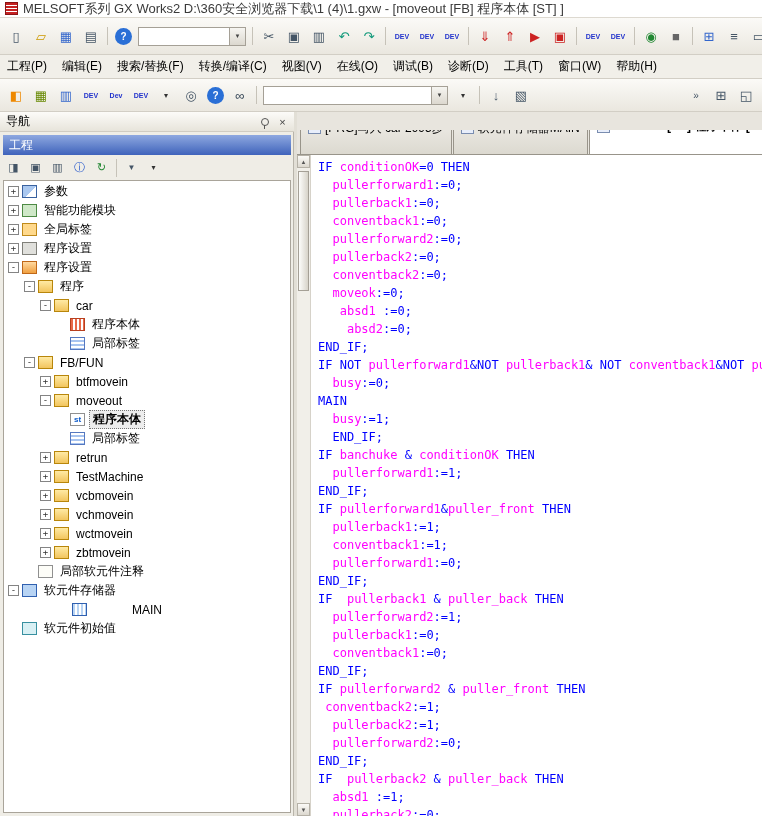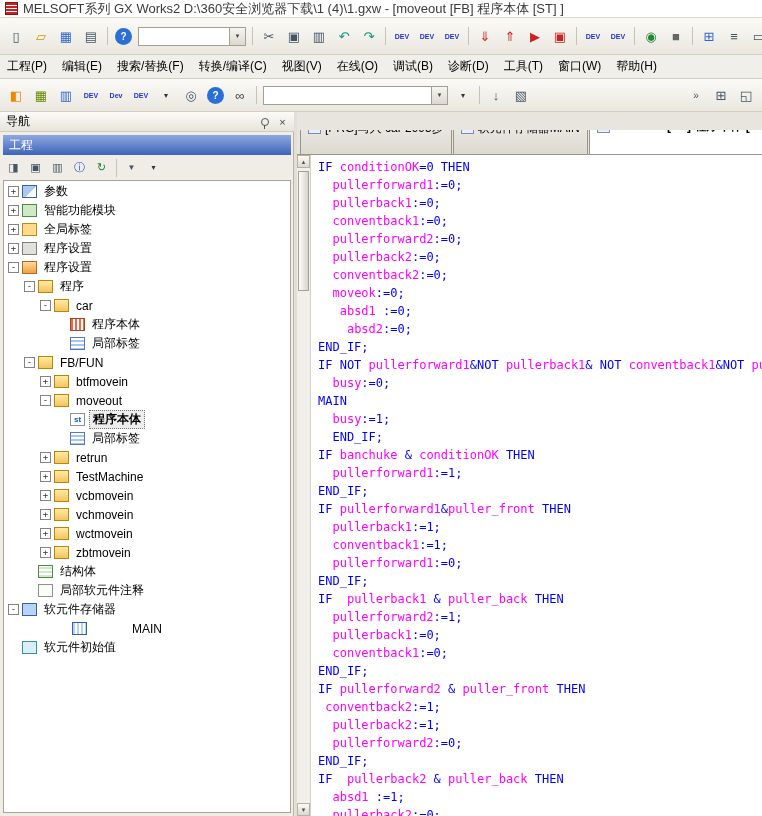--- a/index.html
+++ b/index.html
@@ -308,25 +308,20 @@
           </div>
           <div class="tree-row" style="padding-left: 36px;">
             <span class="toggle">+</span>
             <span class="tree-icon" data-icon="folder"></span>
             <span class="tree-label">wctmovein</span>
           </div>
           <div class="tree-row" style="padding-left: 36px;">
             <span class="toggle">+</span>
             <span class="tree-icon" data-icon="folder"></span>
             <span class="tree-label">zbtmovein</span>
-          </div>
-          <div class="tree-row" style="padding-left: 20px;">
-            <span class="toggle hidden-toggle"></span>
-            <span class="tree-icon" data-icon="struct"></span>
-            <span class="tree-label">结构体</span>
           </div>
           <div class="tree-row" style="padding-left: 20px;">
             <span class="toggle hidden-toggle"></span>
             <span class="tree-icon" data-icon="comment"></span>
             <span class="tree-label">局部软元件注释</span>
           </div>
           <div class="tree-row" style="padding-left: 4px;">
             <span class="toggle">-</span>
             <span class="tree-icon" data-icon="devmem"></span>
             <span class="tree-label">软元件存储器</span>

